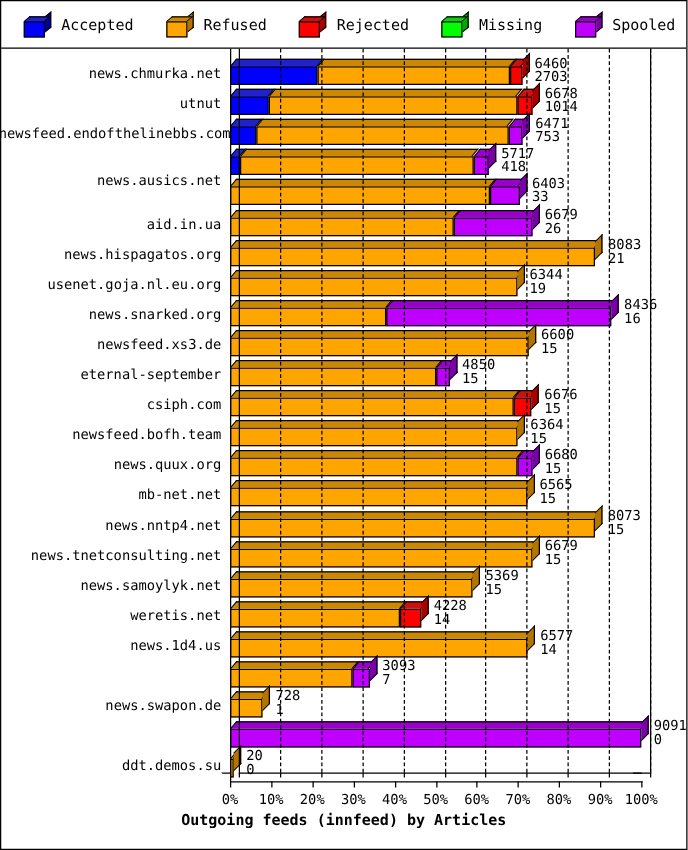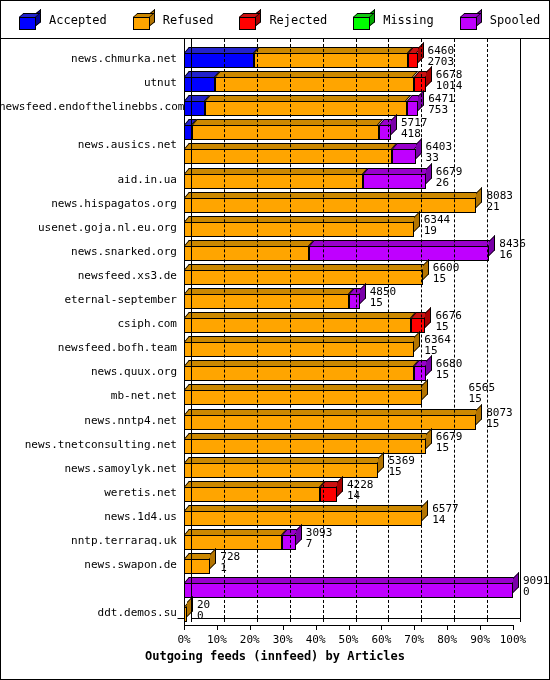--- a/index.html
+++ b/index.html
@@ -222,21 +222,20 @@
         <div class="cat-label" style="top: 254px;">eternal-september</div>
         <div class="cat-label" style="top: 278.1px;">csiph.com</div>
         <div class="cat-label" style="top: 302.2px;">newsfeed.bofh.team</div>
         <div class="cat-label" style="top: 326.3px;">news.quux.org</div>
         <div class="cat-label" style="top: 350.4px;">mb-net.net</div>
         <div class="cat-label" style="top: 374.5px;">news.nntp4.net</div>
         <div class="cat-label" style="top: 398.6px;">news.tnetconsulting.net</div>
         <div class="cat-label" style="top: 422.7px;">news.samoylyk.net</div>
         <div class="cat-label" style="top: 446.8px;">weretis.net</div>
         <div class="cat-label" style="top: 470.9px;">news.1d4.us</div>
-        <div class="cat-label" style="top: 495px;">nntp.terraraq.uk</div>
         <div class="cat-label" style="top: 519.1px;">news.swapon.de</div>
         <div class="cat-label" style="top: 567.3px;">ddt.demos.su</div>
       </div>
     <div id="bars-layer">
         <div class="bar-row" style="left: 0px; top: 8px; width: 548px; height: 24.1px;">
           <div class="seg" style="left: 183px; width: 70.077px; background: rgb(0, 0, 255);">
             <div class="seg-top" style="width: 70.077px; background: rgb(34, 34, 204);"></div>
           </div>
           <div class="seg" style="left: 253.077px; width: 154.169px; background: rgb(255, 165, 0);">
             <div class="seg-top" style="width: 154.169px; background: rgb(204, 136, 0);"></div>
@@ -414,21 +413,21 @@
           <div class="val-label" style="left: 434.815px; top: -2px;">
             <div>6680</div>
             <div>15</div>
           </div>
         </div>
         <div class="bar-row" style="left: 0px; top: 345.4px; width: 548px; height: 24.1px;">
           <div class="seg last" style="left: 183px; width: 237.538px; background: rgb(255, 165, 0);">
             <div class="seg-top" style="width: 237.538px; background: rgb(204, 136, 0);"></div>
             <div class="seg-side" style="background: rgb(179, 116, 0);"></div>
           </div>
-          <div class="val-label" style="left: 430.538px; top: -2px; margin-left: 37px;">
+          <div class="val-label" style="left: 430.538px; top: -2px;">
             <div>6565</div>
             <div>15</div>
           </div>
         </div>
         <div class="bar-row" style="left: 0px; top: 369.5px; width: 548px; height: 24.1px;">
           <div class="seg last" style="left: 183px; width: 292.152px; background: rgb(255, 165, 0);">
             <div class="seg-top" style="width: 292.152px; background: rgb(204, 136, 0);"></div>
             <div class="seg-side" style="background: rgb(179, 116, 0);"></div>
           </div>
           <div class="val-label" style="left: 485.152px; top: -2px;">

